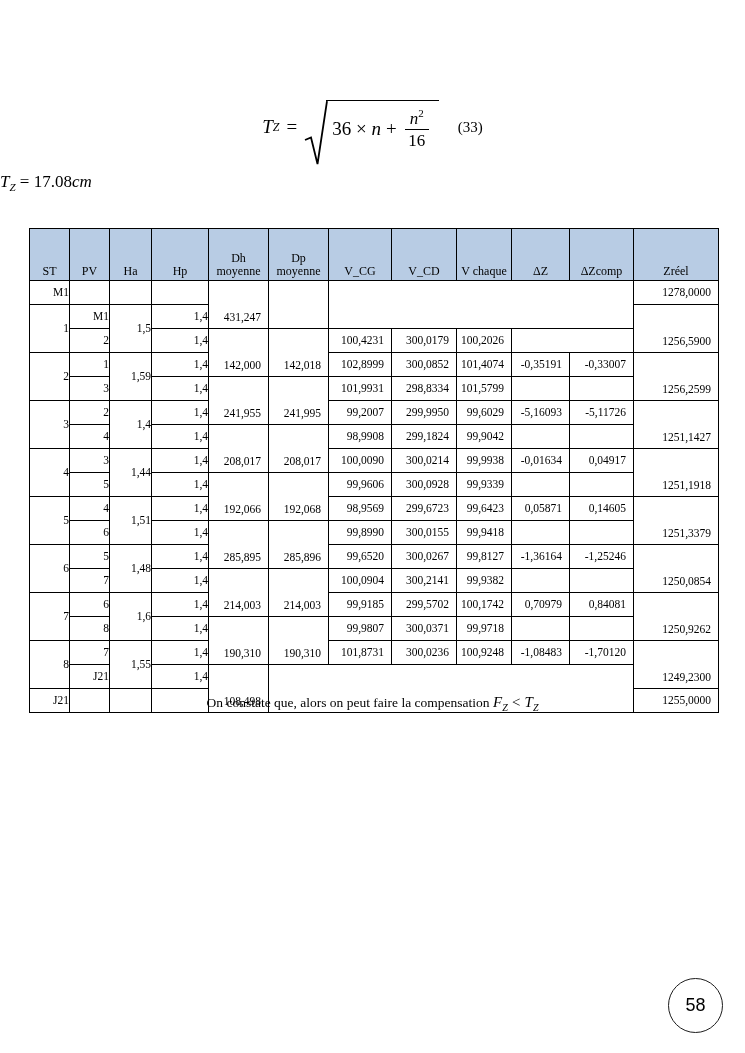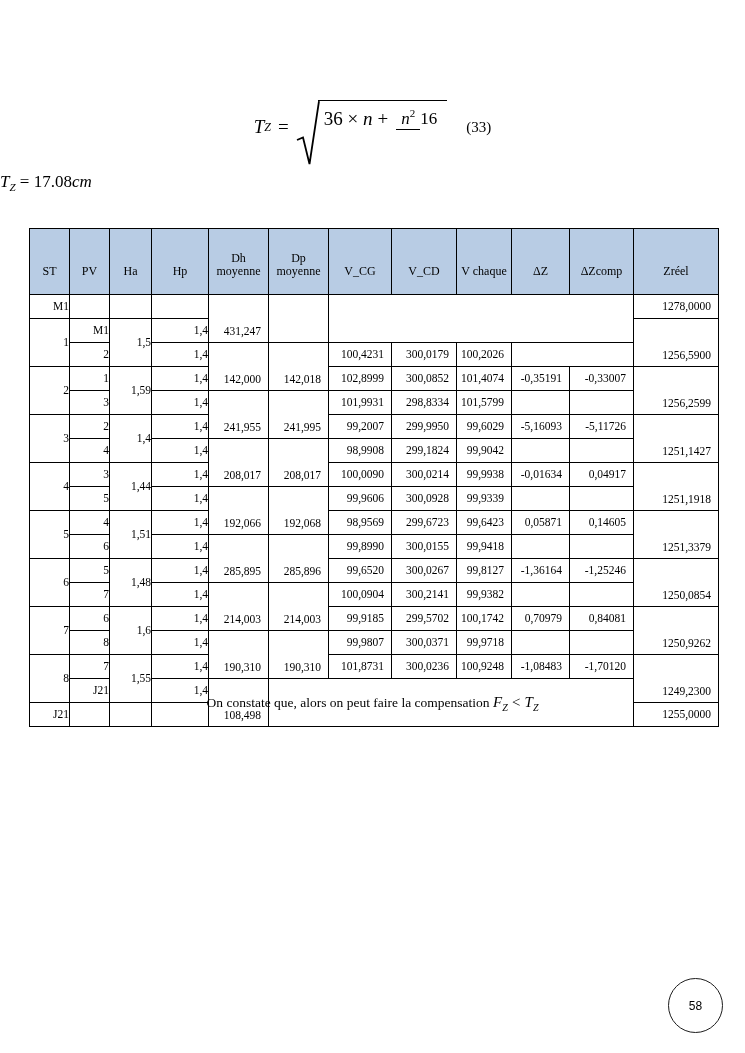--- a/index.html
+++ b/index.html
@@ -21,21 +21,21 @@
   .sqrt{display:inline-flex;align-items:flex-start;margin-top:14px;}
   .rad-svg{display:block;margin-right:-2px;}
   .radicand{
     display:inline-flex;align-items:center;
     border-top:1.8px solid #000;
     padding:6px 10px 0 6px;
   }
   .radicand .up{font-style:normal;}
   .radicand .it{font-style:italic;margin:0 5px;}
   .frac{
-    display:inline-flex;flex-direction:row;align-items:center;
+    display:inline-flex;flex-direction:column;align-items:center;
     margin-left:8px;font-size:17px;line-height:1.15;
   }
   .frac .num{border-bottom:1.5px solid #000;padding:0 5px 1px 5px;}
   .frac .den{padding-top:1px;}
   .frac sup{font-size:11px;}
   .eqnum{font-size:15px;margin-left:19px;align-self:center;font-style:normal;}
 
   .formula2{
     position:absolute;top:172px;left:0;width:100%;
     text-align:left;font-size:17px;
@@ -47,21 +47,21 @@
   .table-wrap{position:absolute;left:29px;top:228px;}
   table{border-collapse:collapse;table-layout:fixed;width:689px;}
   th,td{
     border:1px solid #000;
     font-size:11.5px;line-height:1.1;
     padding:0;overflow:hidden;white-space:nowrap;
   }
   th{
     background:#b8cce4;font-weight:normal;font-size:12px;
     height:49px;vertical-align:bottom;text-align:center;
-    padding-bottom:16px;white-space:normal;
+    padding-bottom:2px;white-space:normal;
   }
   td{height:23px;}
   td.ctr{text-align:right;vertical-align:middle;}
   td.num{text-align:right;padding-right:7px;vertical-align:middle;}
   td.vb{vertical-align:bottom;padding-bottom:4px;}
 
   
   .note{
     position:absolute;top:694px;left:0;width:100%;
     text-align:center;font-size:13.5px;
@@ -72,21 +72,21 @@
     position:absolute;top:749px;left:0;width:100%;
     text-align:center;font-size:13.5px;
   }
   .caption span{text-decoration:underline;text-underline-offset:3px;}
 
   
   .page-circle{
     position:absolute;left:668px;top:978px;width:53px;height:53px;
     border:1.6px solid #1c1c1c;border-radius:50%;
     display:flex;align-items:center;justify-content:center;
-    font-family:"Liberation Sans", sans-serif;font-size:12px;
+    font-family:"Liberation Sans", sans-serif;font-size:18px;
   }
 </style>
 </head>
 <body>
 
 <div class="page">
 
   <div class="formula1">
     <span class="mi">T</span>
       <sub>Z</sub>

